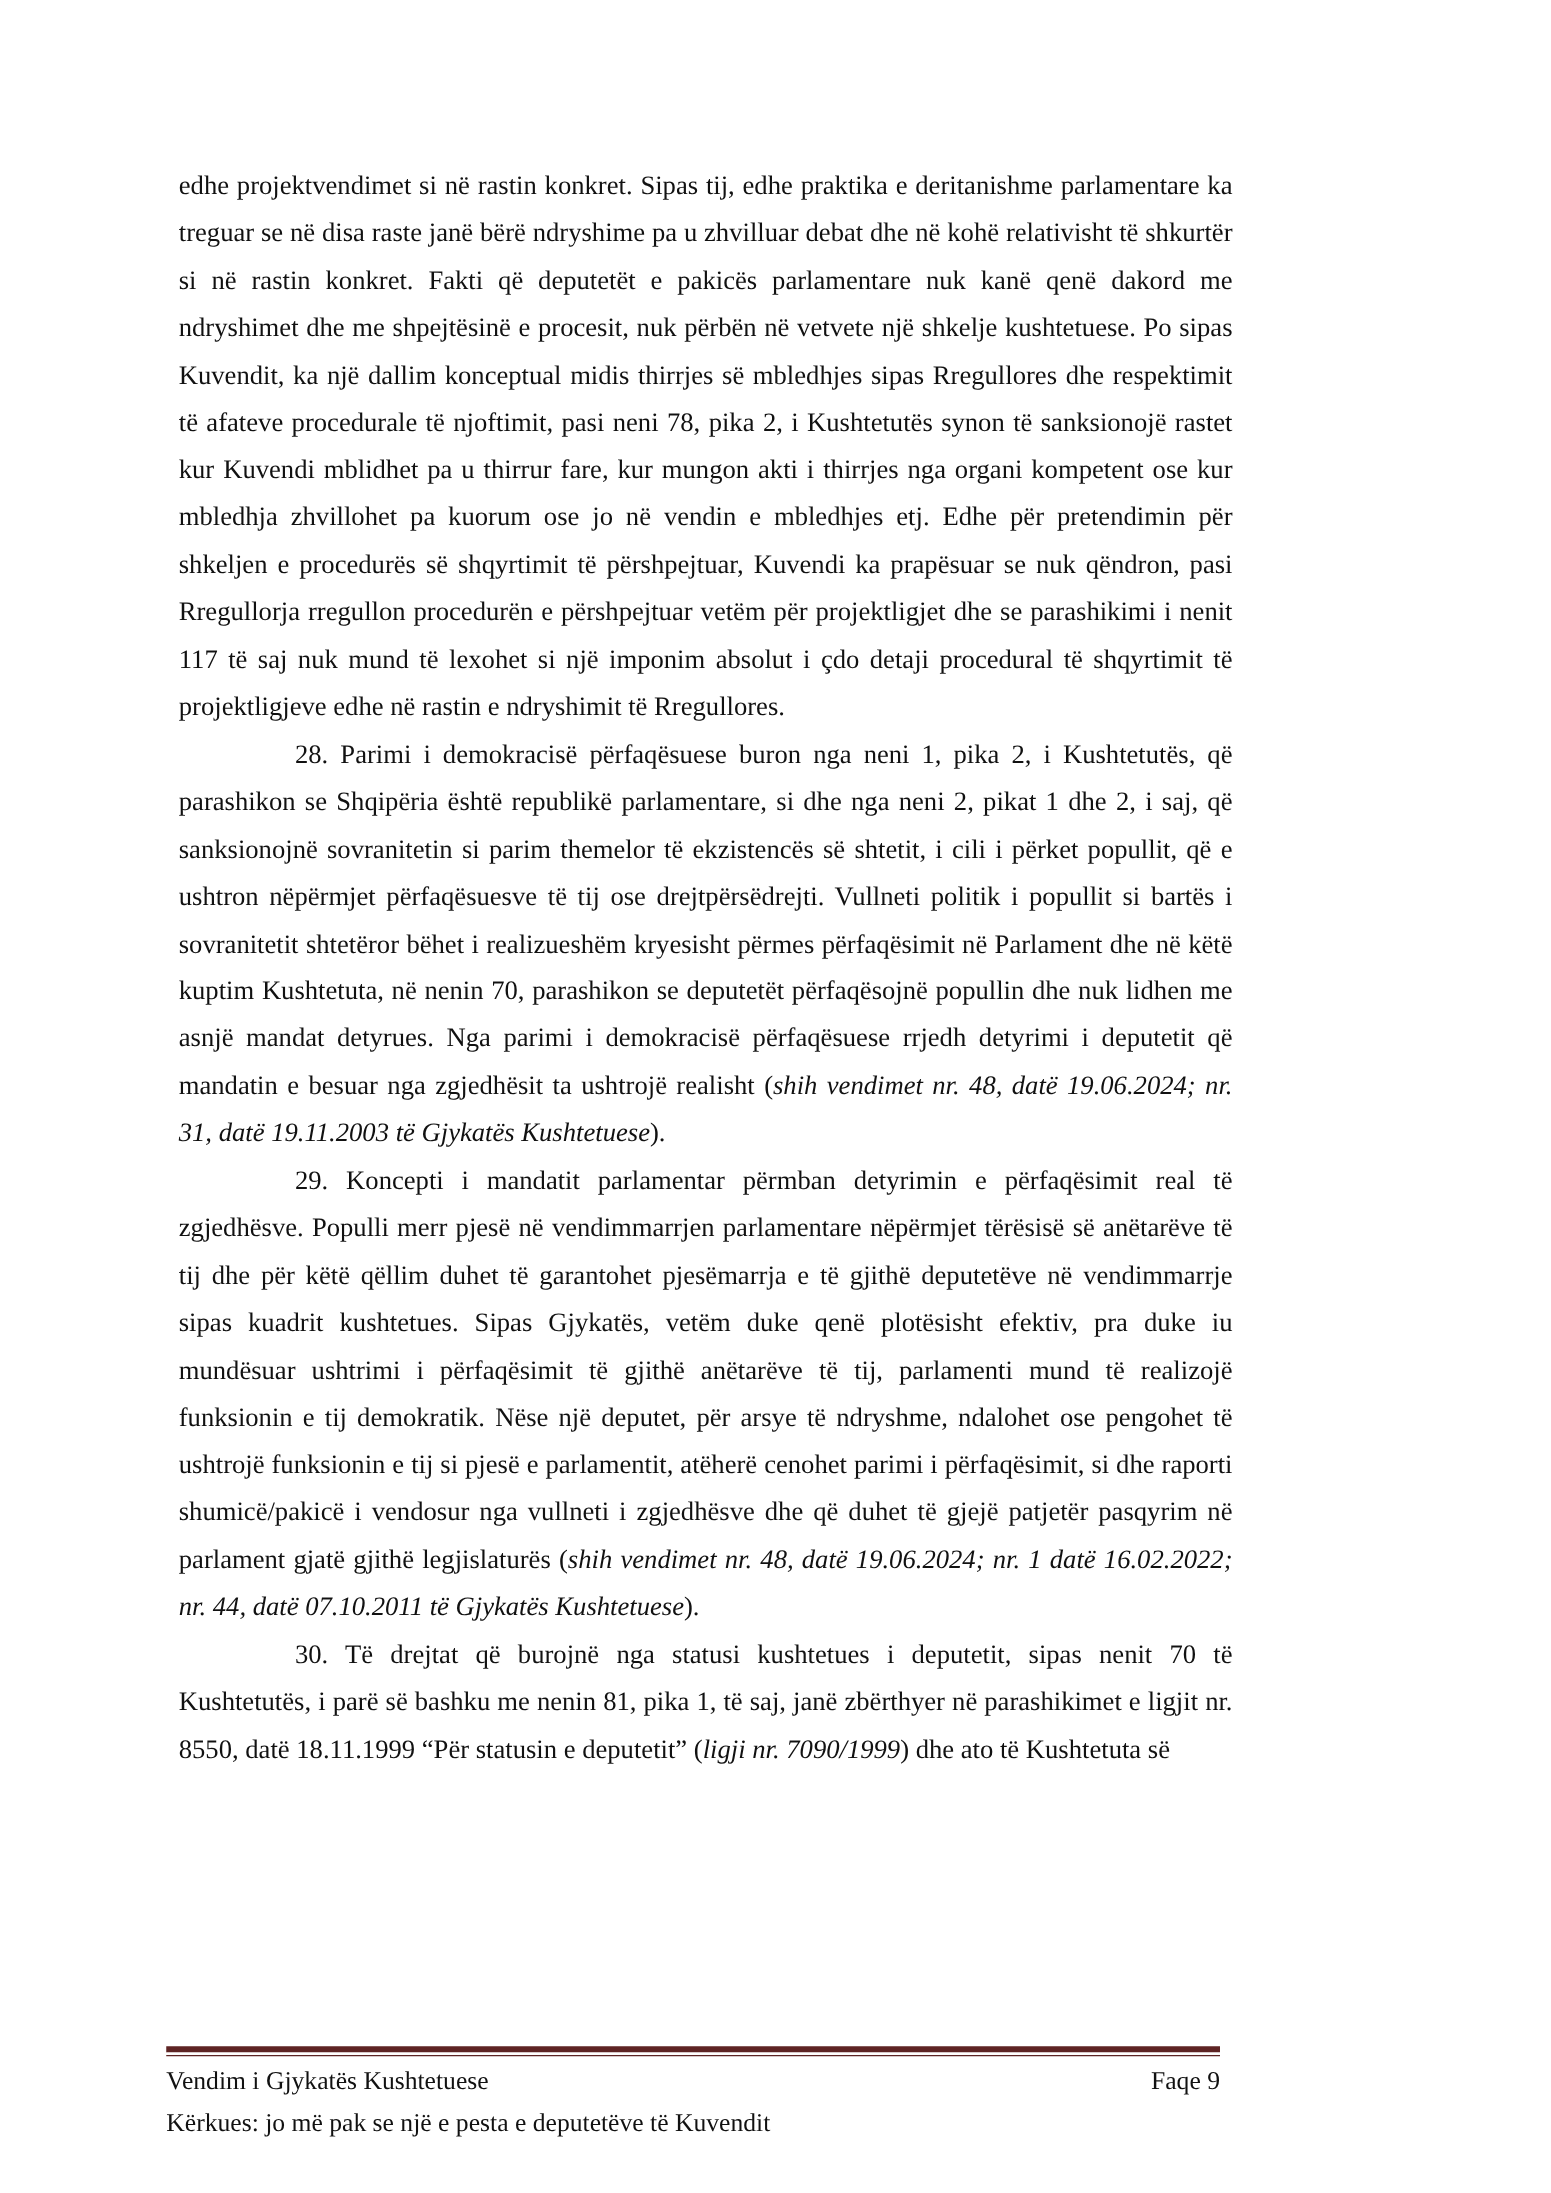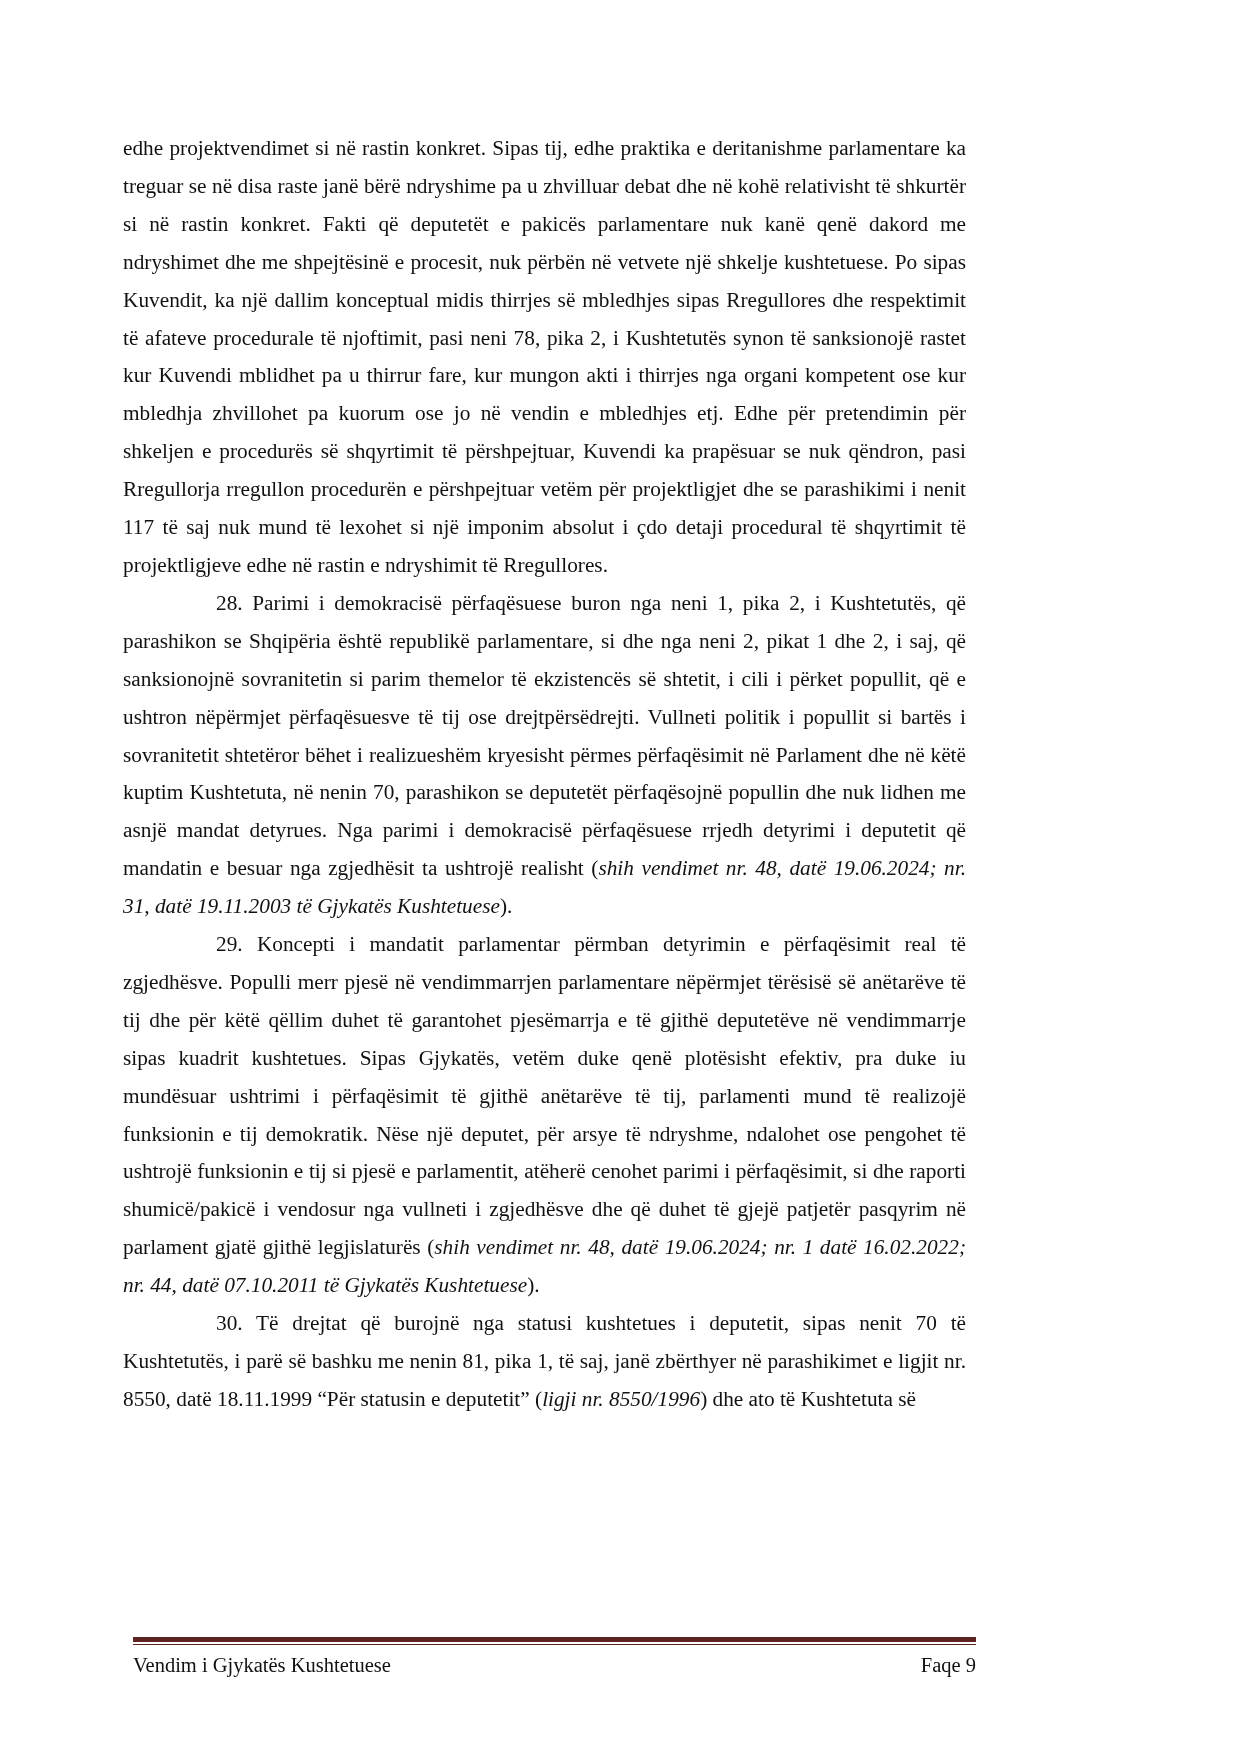--- a/index.html
+++ b/index.html
@@ -1,18 +1,18 @@
 <!DOCTYPE html>
 <html><head>
 <meta charset="utf-8">
 <style>
   html, body { margin: 0; padding: 0; background: #ffffff; }
   body { width: 1241px; height: 1754px; position: relative; overflow: hidden; }
   .page {
-    position: absolute; left: 123px; top: 130px; width: 843px;
+    position: absolute; left: 143px; top: 130px; width: 843px;
     font-family: "Liberation Serif", "DejaVu Serif", serif;
     font-size: 21.3px; line-height: 37.9px; color: #111;
     text-align: justify;
   }
   .page p { margin: 0; }
   .page p.indent { text-indent: 93px; }
   .page em { font-style: italic; }
   .footer-rule {
     position: absolute; left: 133px; top: 1637px; width: 843px; height: 9px;
   }
@@ -33,28 +33,31 @@
   <p>
     <span>edhe projektvendimet si në rastin konkret. Sipas tij, edhe praktika e deritanishme parlamentare ka treguar se në disa raste janë bërë ndryshime pa u zhvilluar debat dhe në kohë relativisht të shkurtër si në rastin konkret. Fakti që deputetët e pakicës parlamentare nuk kanë qenë dakord me ndryshimet dhe me shpejtësinë e procesit, nuk përbën në vetvete një shkelje kushtetuese. Po sipas Kuvendit, ka një dallim konceptual midis thirrjes së mbledhjes sipas Rregullores dhe respektimit të afateve procedurale të njoftimit, pasi neni 78, pika 2, i Kushtetutës synon të sanksionojë rastet kur Kuvendi mblidhet pa u thirrur fare, kur mungon akti i thirrjes nga organi kompetent ose kur mbledhja zhvillohet pa kuorum ose jo në vendin e mbledhjes etj. Edhe për pretendimin për shkeljen e procedurës së shqyrtimit të përshpejtuar, Kuvendi ka prapësuar se nuk qëndron, pasi Rregullorja rregullon procedurën e përshpejtuar vetëm për projektligjet dhe se parashikimi i nenit 117 të saj nuk mund të lexohet si një imponim absolut i çdo detaji procedural të shqyrtimit të projektligjeve edhe në rastin e ndryshimit të Rregullores.</span>
   </p>
   <p class="indent">
     <span>28. Parimi i demokracisë përfaqësuese buron nga neni 1, pika 2, i Kushtetutës, që parashikon se Shqipëria është republikë parlamentare, si dhe nga neni 2, pikat 1 dhe 2, i saj, që sanksionojnë sovranitetin si parim themelor të ekzistencës së shtetit, i cili i përket popullit, që e ushtron nëpërmjet përfaqësuesve të tij ose drejtpërsëdrejti. Vullneti politik i popullit si bartës i sovranitetit shtetëror bëhet i realizueshëm kryesisht përmes përfaqësimit në Parlament dhe në këtë kuptim Kushtetuta, në nenin 70, parashikon se deputetët përfaqësojnë popullin dhe nuk lidhen me asnjë mandat detyrues. Nga parimi i demokracisë përfaqësuese rrjedh detyrimi i deputetit që mandatin e besuar nga zgjedhësit ta ushtrojë realisht (</span><em>shih vendimet nr. 48, datë 19.06.2024; nr. 31, datë 19.11.2003 të Gjykatës Kushtetuese</em><span>).</span>
   </p>
   <p class="indent">
     <span>29. Koncepti i mandatit parlamentar përmban detyrimin e përfaqësimit real të zgjedhësve. Populli merr pjesë në vendimmarrjen parlamentare nëpërmjet tërësisë së anëtarëve të tij dhe për këtë qëllim duhet të garantohet pjesëmarrja e të gjithë deputetëve në vendimmarrje sipas kuadrit kushtetues. Sipas Gjykatës, vetëm duke qenë plotësisht efektiv, pra duke iu mundësuar ushtrimi i përfaqësimit të gjithë anëtarëve të tij, parlamenti mund të realizojë funksionin e tij demokratik. Nëse një deputet, për arsye të ndryshme, ndalohet ose pengohet të ushtrojë funksionin e tij si pjesë e parlamentit, atëherë cenohet parimi i përfaqësimit, si dhe raporti shumicë/pakicë i vendosur nga vullneti i zgjedhësve dhe që duhet të gjejë patjetër pasqyrim në parlament gjatë gjithë legjislaturës (</span><em>shih vendimet nr. 48, datë 19.06.2024; nr. 1 datë 16.02.2022; nr. 44, datë 07.10.2011 të Gjykatës Kushtetuese</em><span>).</span>
   </p>
   <p class="indent">
-    <span>30. Të drejtat që burojnë nga statusi kushtetues i deputetit, sipas nenit 70 të Kushtetutës, i parë së bashku me nenin 81, pika 1, të saj, janë zbërthyer në parashikimet e ligjit nr. 8550, datë 18.11.1999 “Për statusin e deputetit” (</span><em>ligji nr. 8550/1996</em><span>) dhe ato të Kushtetuta së</span>
+    <span>30. Të drejtat që burojnë nga statusi kushtetues i deputetit, sipas nenit 70 të Kushtetutës, i parë së bashku me nenin 81, pika 1, të saj, janë zbërthyer në parashikimet e ligjit nr. 8550, datë 18.11.1999 “Për statusin e deputetit” (</span><em>ligji nr. 7090/1999</em><span>) dhe ato të Kushtetuta së</span>
   </p>
 </div>
 
 <div class="footer-rule">
   <div class="thick"></div>
   <div class="gap"></div>
   <div class="thin"></div>
 </div>
 
 <div class="footer">
   <div class="row">
     <span>Vendim i Gjykatës Kushtetuese</span>
     <span>Faqe 9</span>
   </div>
+  <div class="row">
+    <span>Kërkues: jo më pak se një e pesta e deputetëve të Kuvendit</span>
+  </div>
 </div>
 
 </body></html>

